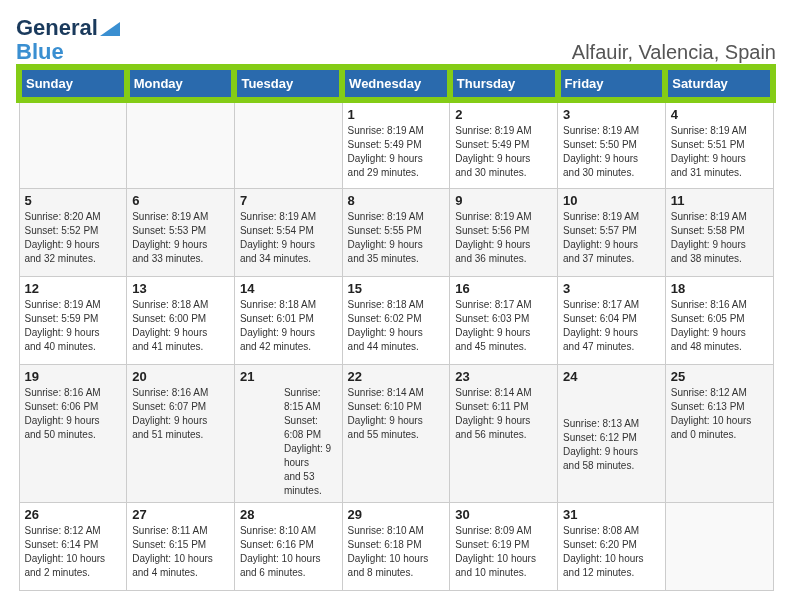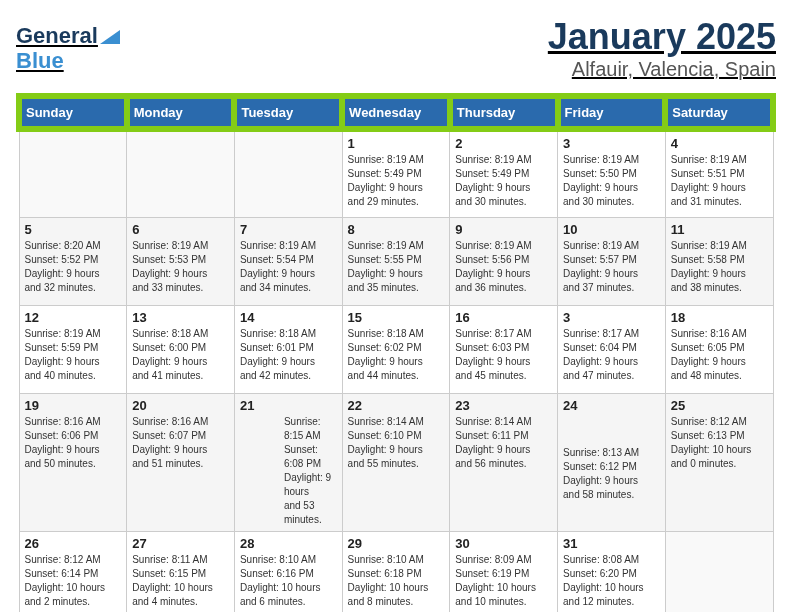--- a/index.html
+++ b/index.html
@@ -6,23 +6,22 @@
     body {
       font-family: Arial, sans-serif;
       background: #fff;
       width: 792px;
       min-height: 612px;
       padding: 16px;
     }
     .header {
       display: flex;
       justify-content: space-between;
-      align-items: center;
-      margin-bottom: 12px;
-      text-decoration: underline;
+      align-items: flex-end;
+      margin-bottom: 0;
     }
     .logo {
       display: flex;
       flex-direction: column;
       align-items: flex-start;
     }
     .logo-text {
       font-size: 22px;
       font-weight: bold;
       color: #1a3a5c;
@@ -92,21 +91,20 @@
   <div class="logo">
     <div class="logo-top-line">
       <span class="logo-text">General</span>
       <svg width="20" height="14" viewBox="0 0 20 14" style="margin-left:2px;margin-top:2px;">
         <polygon points="0,14 20,0 20,14" fill="#3a8fd1"></polygon>
       </svg>
     </div>
     <span class="logo-text" style="color:#3a8fd1;">Blue</span>
   </div>
   <div class="title-section">
-    <div class="calendar-title">January 2025</div>
     <div class="calendar-subtitle">Alfauir, Valencia, Spain</div>
   </div>
 </div>
 
 <table>
   <thead>
     <tr>
     <th>Sunday</th>
         <th>Monday</th>
         <th>Tuesday</th>

